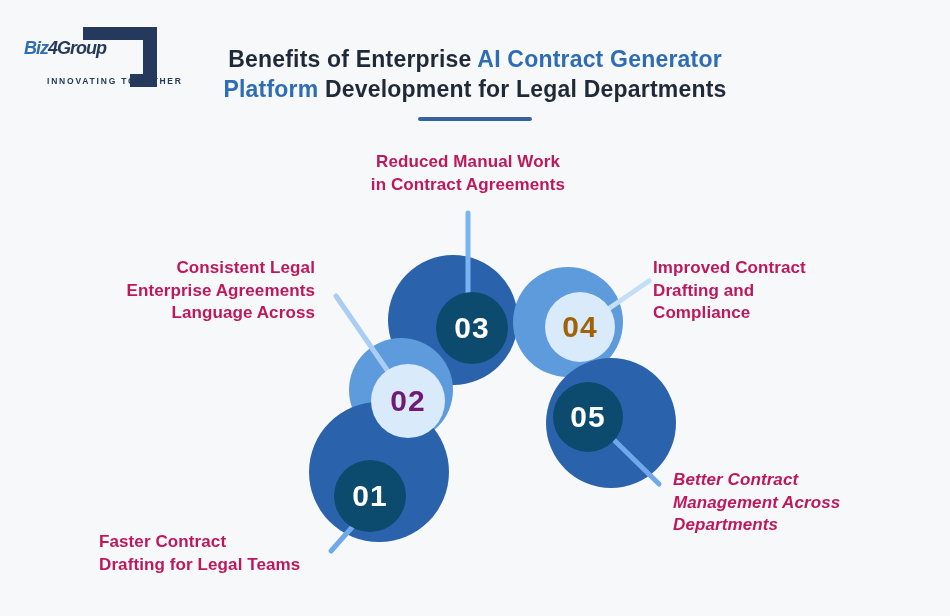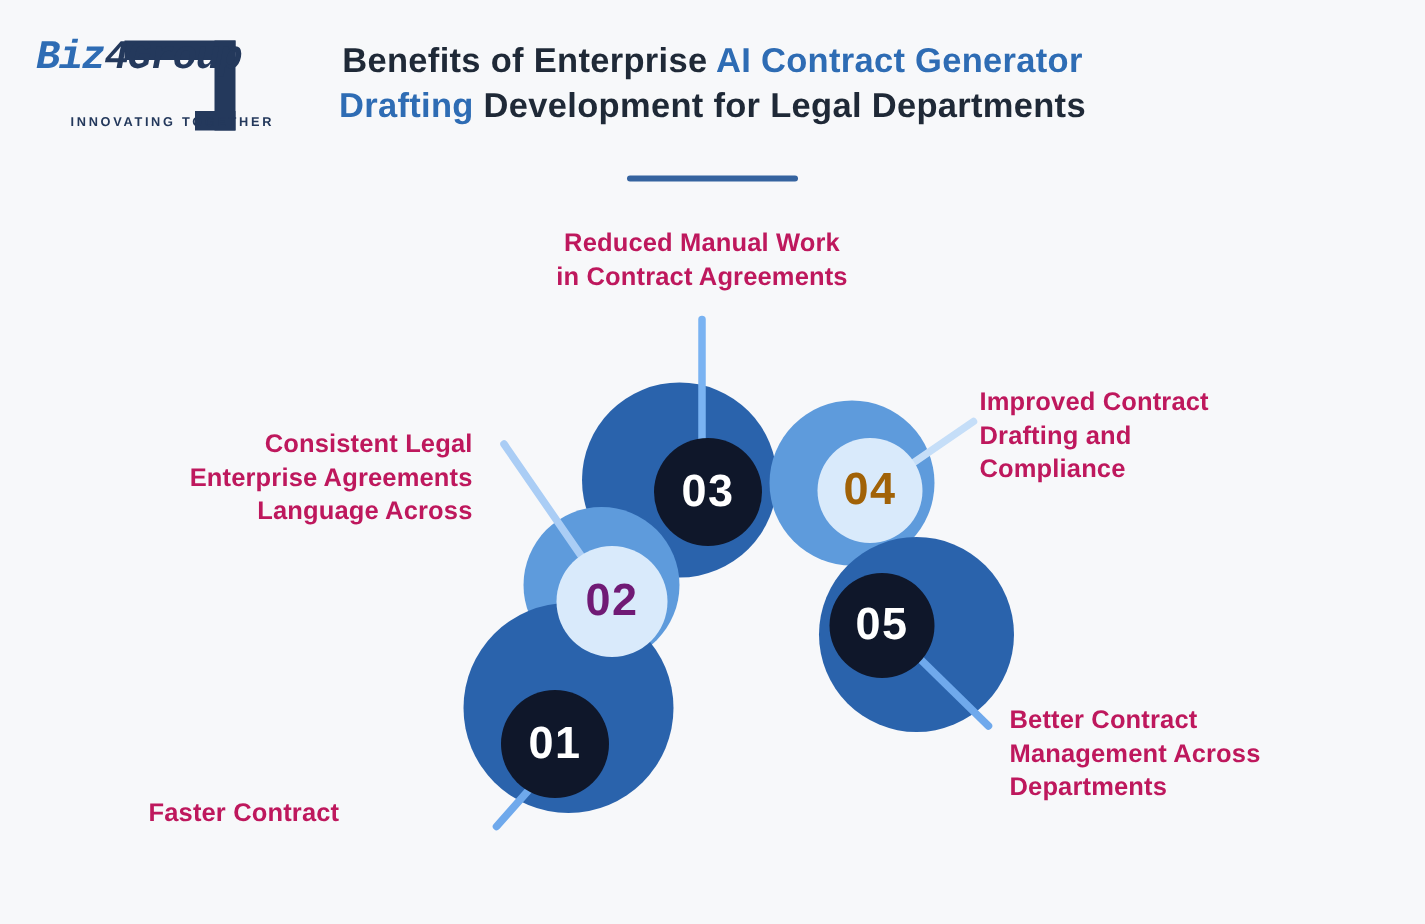--- a/index.html
+++ b/index.html
@@ -10,49 +10,49 @@
     overflow: hidden;
     font-family: "Liberation Sans", sans-serif;
   }
 
   
   .logo { position: absolute; left: 0; top: 0; width: 200px; height: 110px; }
   .logo .bracket-top   { position: absolute; left: 83px;  top: 27px; width: 74px; height: 13px; background: #24395c; }
   .logo .bracket-right { position: absolute; left: 143px; top: 27px; width: 14px; height: 60px; background: #24395c; }
   .logo .bracket-foot  { position: absolute; left: 130px; top: 74px; width: 27px; height: 13px; background: #24395c; }
   .logo .brand {
-    position: absolute; left: 24px; top: 24px; z-index: 2;
-    font-family: Liberation Mono, monospace; font-style: italic; font-weight: 700;
-    font-size: 27px; letter-spacing: -1px; white-space: nowrap;
+    position: absolute; left: 24px; top: 38px; z-index: 2;
+    font-family: Liberation Sans, sans-serif; font-style: italic; font-weight: 700;
+    font-size: 18px; letter-spacing: -1px; white-space: nowrap;
   }
   .logo .brand .blue { color: #2e6cb4; }
   .logo .brand .navy { color: #24395c; }
   .logo .tagline {
     position: absolute; left: 47px; top: 76px; z-index: 2;
     font-size: 8.5px; font-weight: 700; letter-spacing: 1.8px; color: #24395c;
   }
 
   
   .title {
-    position: absolute; left: 0; right: 0; top: 25px;
+    position: absolute; left: 0; right: 0; top: 44px;
     text-align: center;
     font-size: 23px; font-weight: 700; line-height: 30px;
     color: #1f2937; letter-spacing: 0.2px;
   }
   .title .accent { color: #2e6cb4; }
   .title-underline {
     position: absolute; left: 418px; top: 117px; width: 114px; height: 3.5px;
     background: #35639f; border-radius: 2px;
   }
 
   
   .outer, .inner { position: absolute; border-radius: 50%; }
   .dark   { background: #2a63ac; }
   .medium { background: #5e9bdc; }
-  .light  { background: #0f172a; }
+  .light  { background: #0c4a6e; }
   .pale   { background: #d9eafb; }
 
   .outer-03 { left: 388px; top: 255px; width: 130px; height: 130px; z-index: 1; }
   .outer-04 { left: 513px; top: 267px; width: 110px; height: 110px; z-index: 2; }
   .outer-02 { left: 349px; top: 338px; width: 104px; height: 104px; z-index: 3; }
   .outer-05 { left: 546px; top: 358px; width: 130px; height: 130px; z-index: 4; }
   .outer-01 { left: 309px; top: 402px; width: 140px; height: 140px; z-index: 5; }
 
   .connector-svg { position: absolute; left: 0; top: 0; z-index: 6; pointer-events: none; }
 
@@ -64,41 +64,41 @@
   .inner-04 { left: 545px; top: 292px; width: 70px; height: 70px; color: #a16207; }
   .inner-05 { left: 553px; top: 382px; width: 70px; height: 70px; color: #ffffff; }
 
   
   .label {
     position: absolute; z-index: 8;
     font-size: 17px; font-weight: 700; line-height: 22.5px; color: #be185d;
     letter-spacing: 0.1px;
   }
   .label-01 { left: 99px;  top: 531px; width: 210px; text-align: left; }
-  .label-02 { left: 95px;  top: 257px; width: 220px; text-align: right; margin-top: 28px; }
+  .label-02 { left: 95px;  top: 257px; width: 220px; text-align: right; }
   .label-03 { left: 318px; top: 151px; width: 300px; text-align: center; }
   .label-04 { left: 653px; top: 257px; width: 200px; text-align: left; }
-  .label-05 { left: 673px; top: 469px; width: 210px; text-align: left; }
+  .label-05 { left: 673px; top: 469px; width: 210px; text-align: left; font-style: italic; }
 </style>
 </head>
 <body>
 
 <div class="canvas">
 
   <div class="logo">
     <div class="bracket-top"></div>
     <div class="bracket-right"></div>
     <div class="bracket-foot"></div>
     <div class="brand"><span class="blue">Biz</span><span class="navy">4</span><span class="navy">Group</span></div>
     <div class="tagline">INNOVATING TOGETHER</div>
   </div>
 
   <div class="title">
     <div><span>Benefits of Enterprise </span><span class="accent">AI Contract Generator</span></div>
-    <div><span class="accent">Drafting</span><span> Development for Legal Departments</span></div>
+    <div><span class="accent">Platform</span><span> Development for Legal Departments</span></div>
   </div>
   <div class="title-underline"></div>
 
   <div class="outer outer-03 dark"></div>
   <div class="outer outer-04 medium"></div>
   <div class="outer outer-02 medium"></div>
   <div class="outer outer-05 dark"></div>
   <div class="outer outer-01 dark"></div>
 
   <svg class="connector-svg" width="950" height="616">
@@ -110,20 +110,21 @@
   </svg>
 
   <div class="inner inner-01 light">01</div>
   <div class="inner inner-02 pale">02</div>
   <div class="inner inner-03 light">03</div>
   <div class="inner inner-04 pale">04</div>
   <div class="inner inner-05 light">05</div>
 
   <div class="label label-01">
     <div>Faster Contract</div>
+    <div>Drafting for Legal Teams</div>
   </div>
   <div class="label label-02">
     <div>Consistent Legal</div>
     <div>Enterprise Agreements</div>
     <div>Language Across</div>
   </div>
   <div class="label label-03">
     <div>Reduced Manual Work</div>
     <div>in Contract Agreements</div>
   </div>

